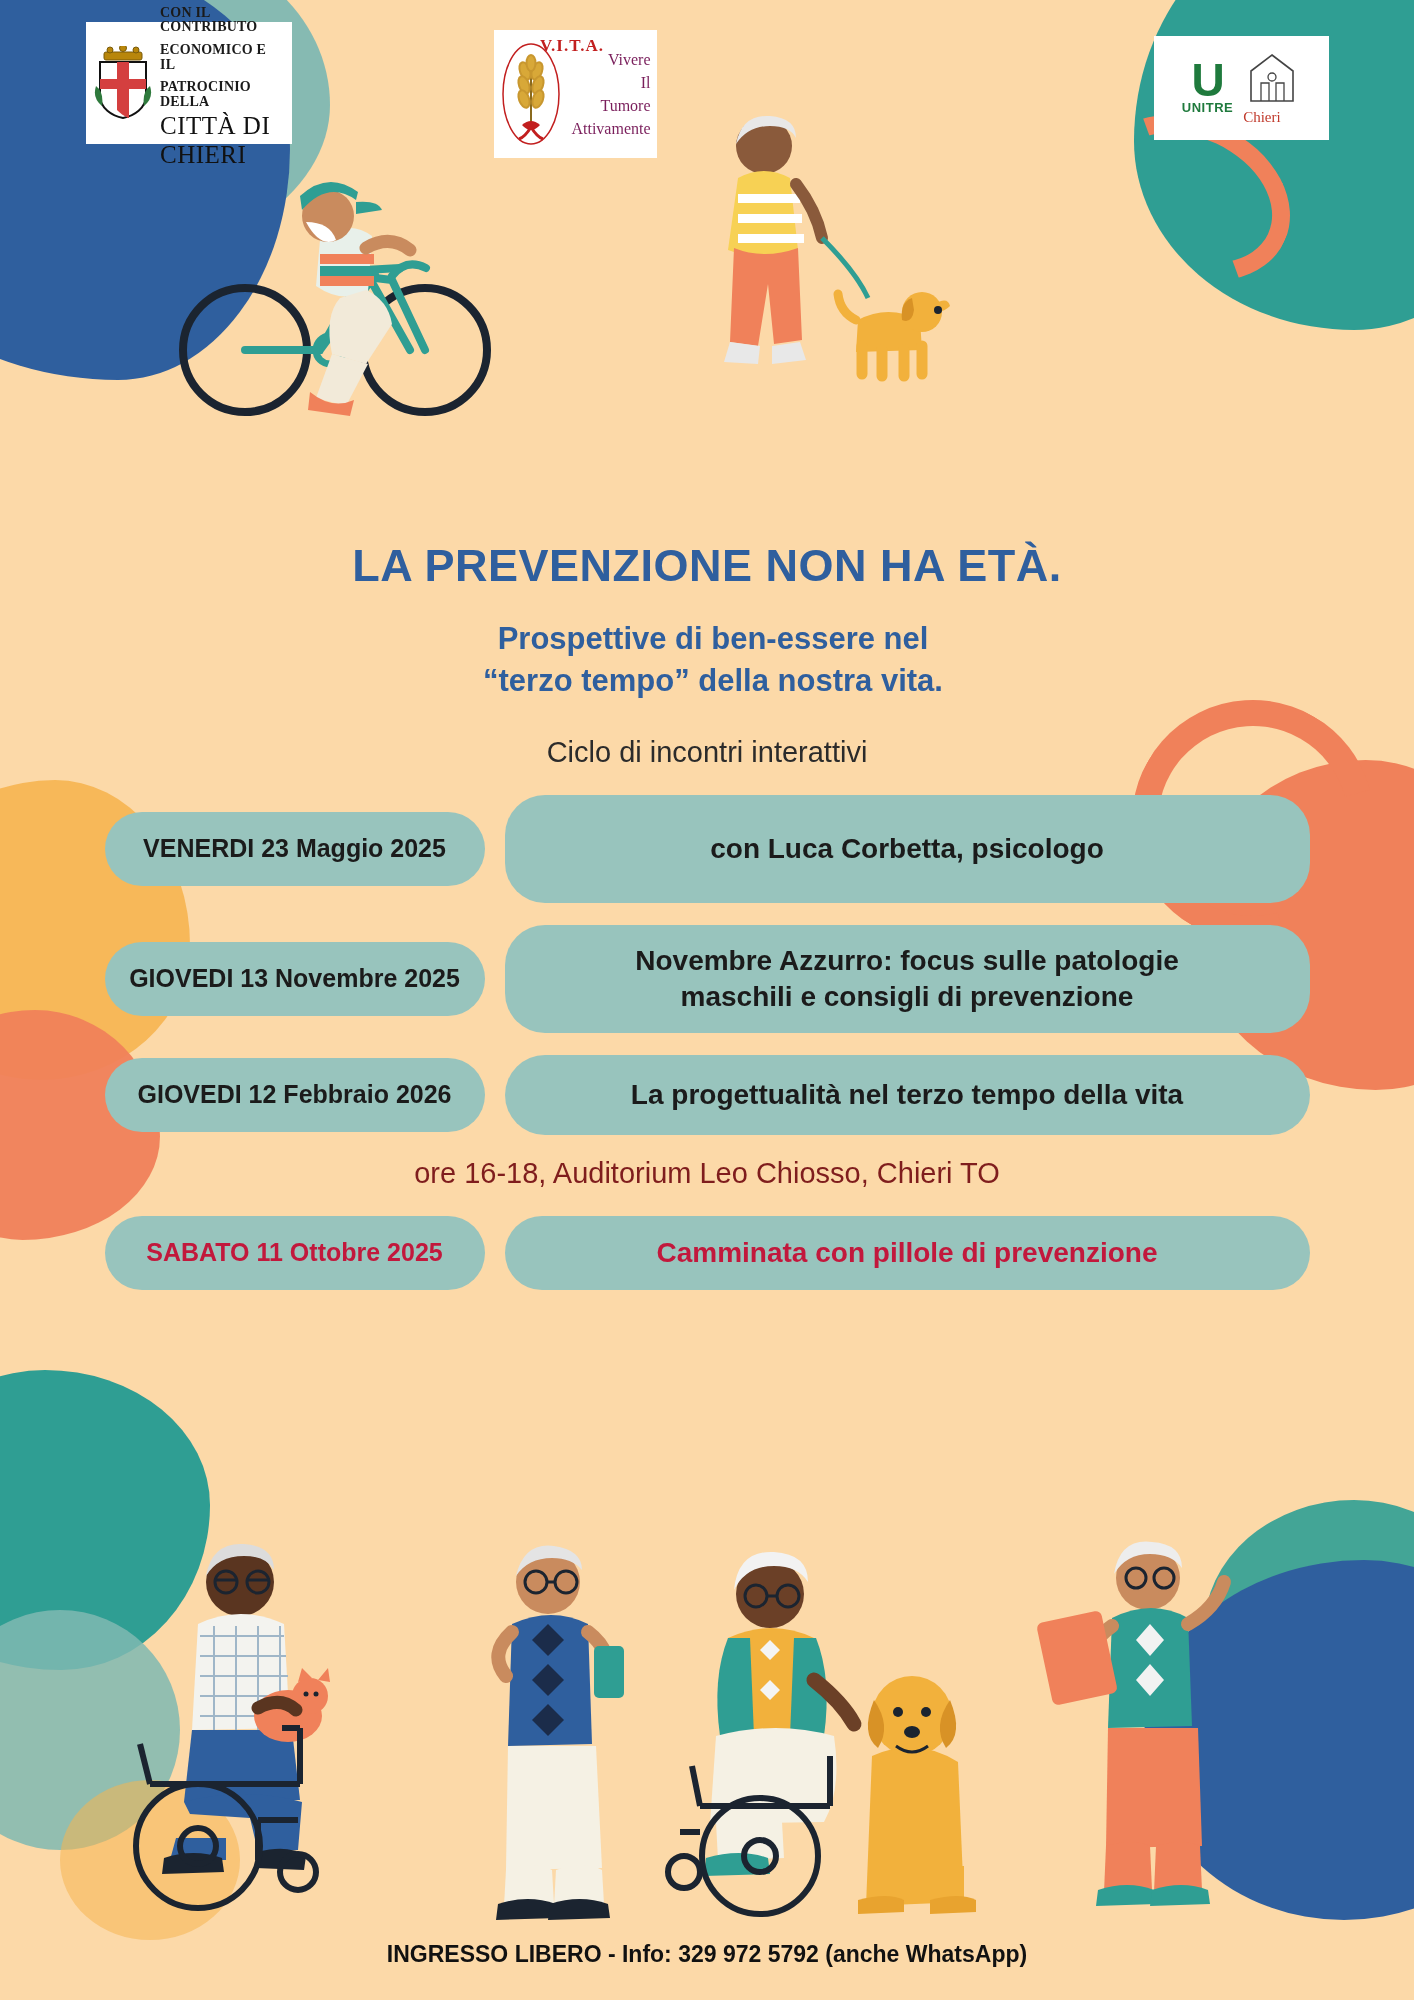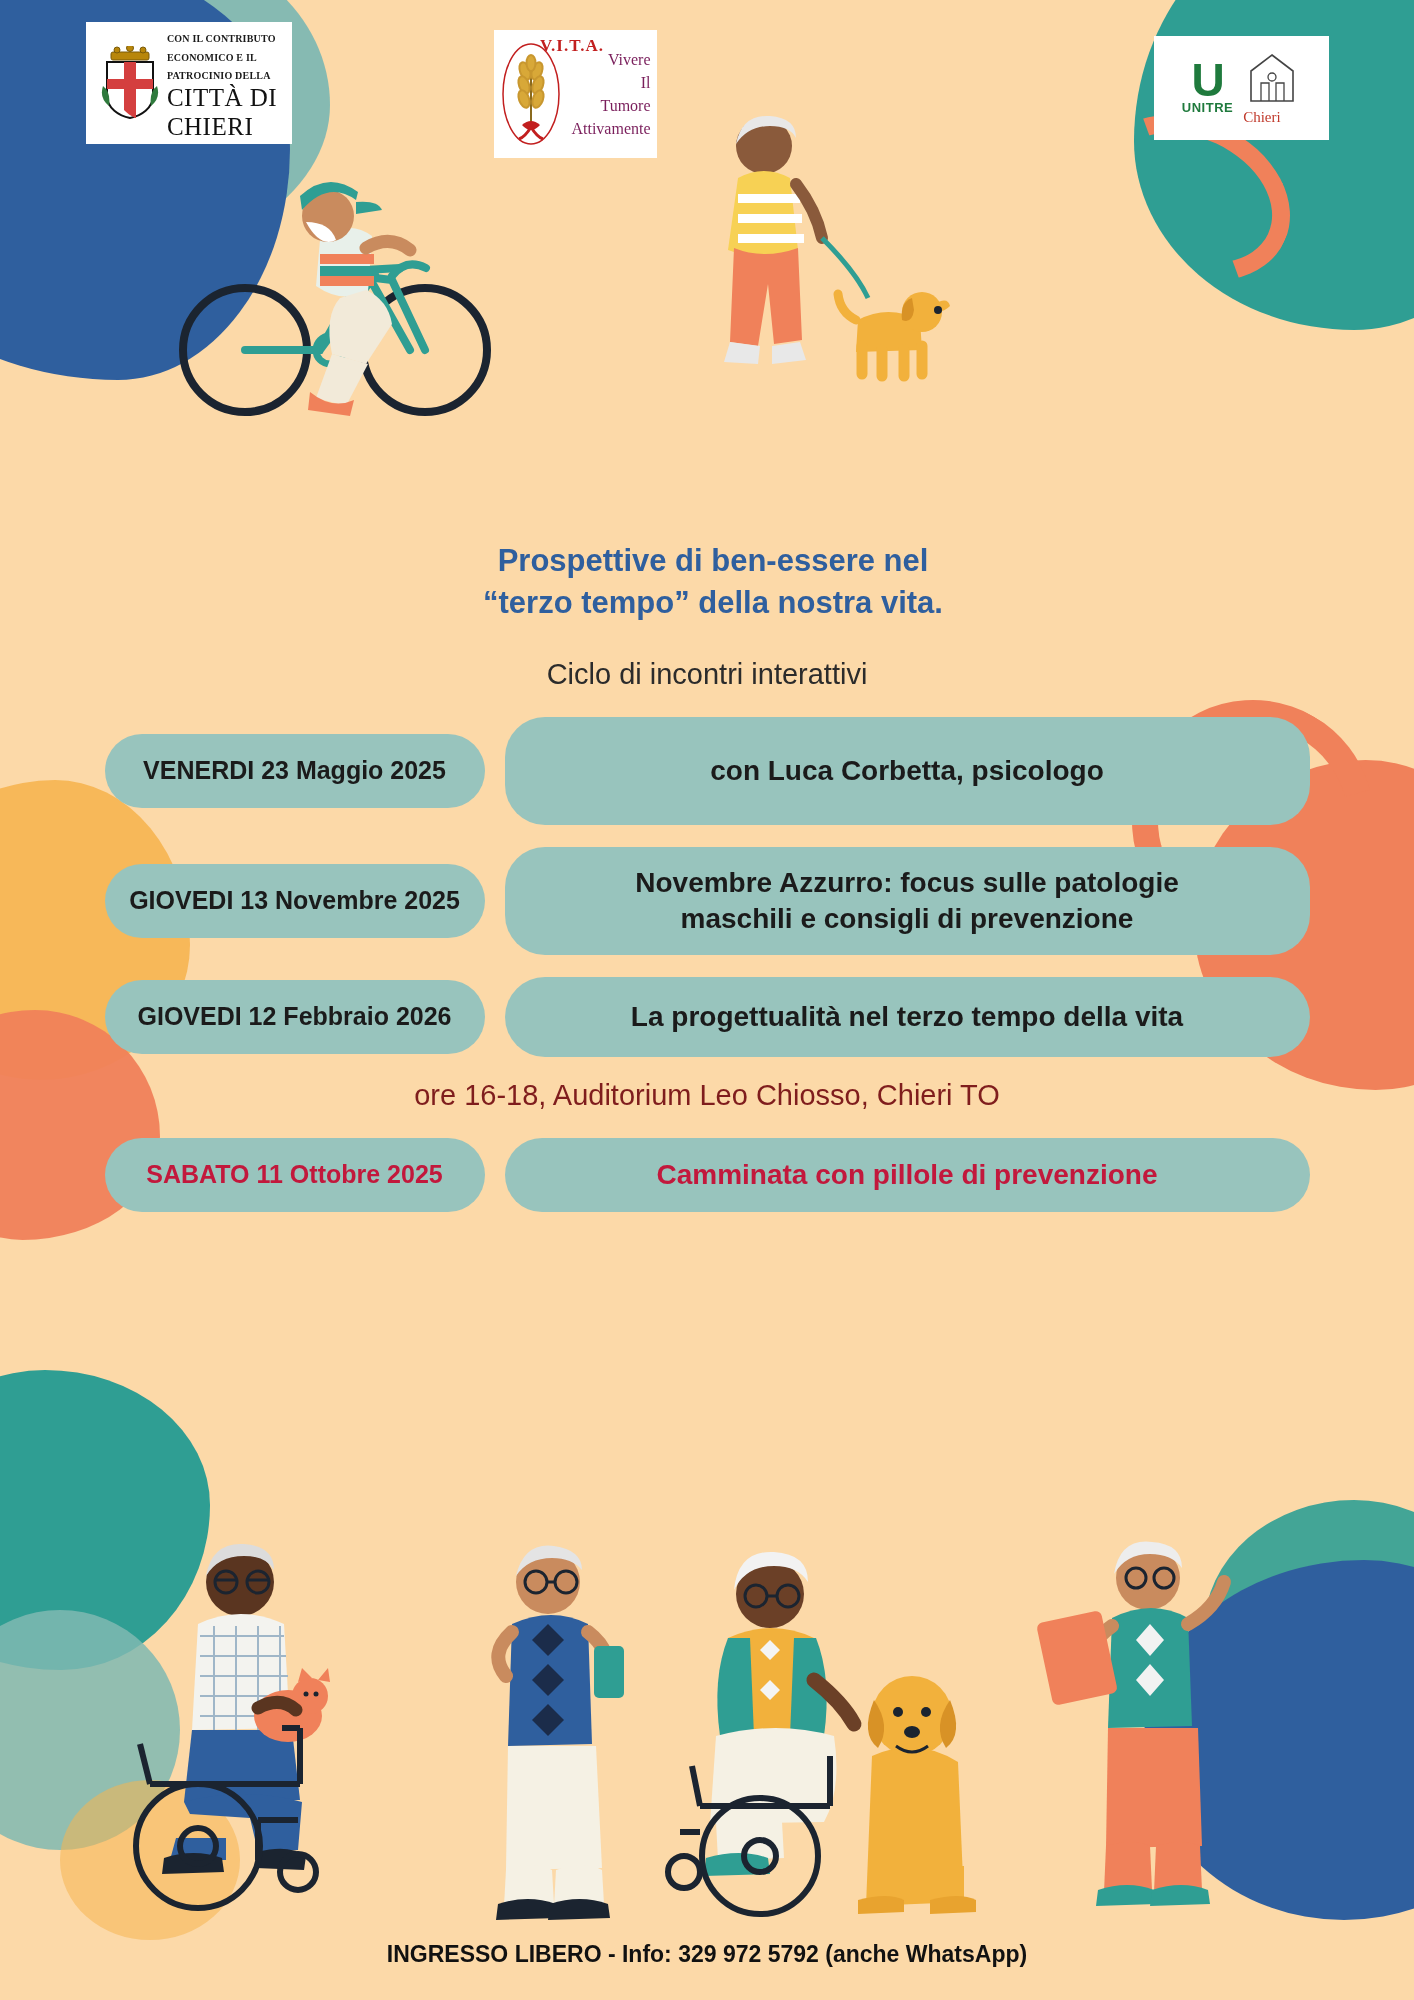--- a/index.html
+++ b/index.html
@@ -139,21 +139,21 @@
   }
   .logo-chieri .crest {
     width: 58px; height: 74px;
     flex: none;
   }
   .logo-chieri .txt {
     text-align: left;
     line-height: 1.05;
   }
   .logo-chieri .txt .small {
-    font-size: 10px;
+    font-size: 14px;
     font-weight: bold;
     font-family: "Liberation Serif", serif;
     letter-spacing: .2px;
     color: #1a1a1a;
     margin-top: 8px;
   }
   .logo-chieri .txt .big {
     font-size: 25px;
     font-family: "Liberation Serif", serif;
     color: #111;
@@ -445,20 +445,21 @@
   <path d="M168 210 q30 -16 62 0 l2 30 -66 2Z" fill="#f2b13c"></path>
   <circle cx="232" cy="202" r="20" fill="#f2b13c"></circle>
   <path d="M244 194 q14 -8 16 2 q-8 8 -16 4Z" fill="#f2b13c"></path>
   <path d="M222 188 q-12 4 -10 22 q10 4 12 -10Z" fill="#d89226"></path>
   <path d="M172 236 v28 M192 240 v26 M214 240 v26 M232 236 v28" stroke="#f2b13c" stroke-width="11" stroke-linecap="round"></path>
   <path d="M166 210 q-16 -8 -18 -26" fill="none" stroke="#f2b13c" stroke-width="9" stroke-linecap="round"></path>
   <circle cx="248" cy="200" r="4" fill="#1b2430"></circle>
 </svg>
 
 <div class="content">
+  <h1 class="title">LA PREVENZIONE NON HA ETÀ.</h1>
   <div class="subtitle">
     <div>Prospettive di ben-essere nel</div>
     <div>“terzo tempo” della nostra vita.</div>
   </div>
   <div class="cycle">Ciclo di incontri interattivi</div>
 
   <div class="rows">
 
     <div class="row">
       <div class="pill pill-date">VENERDI 23 Maggio 2025</div>

